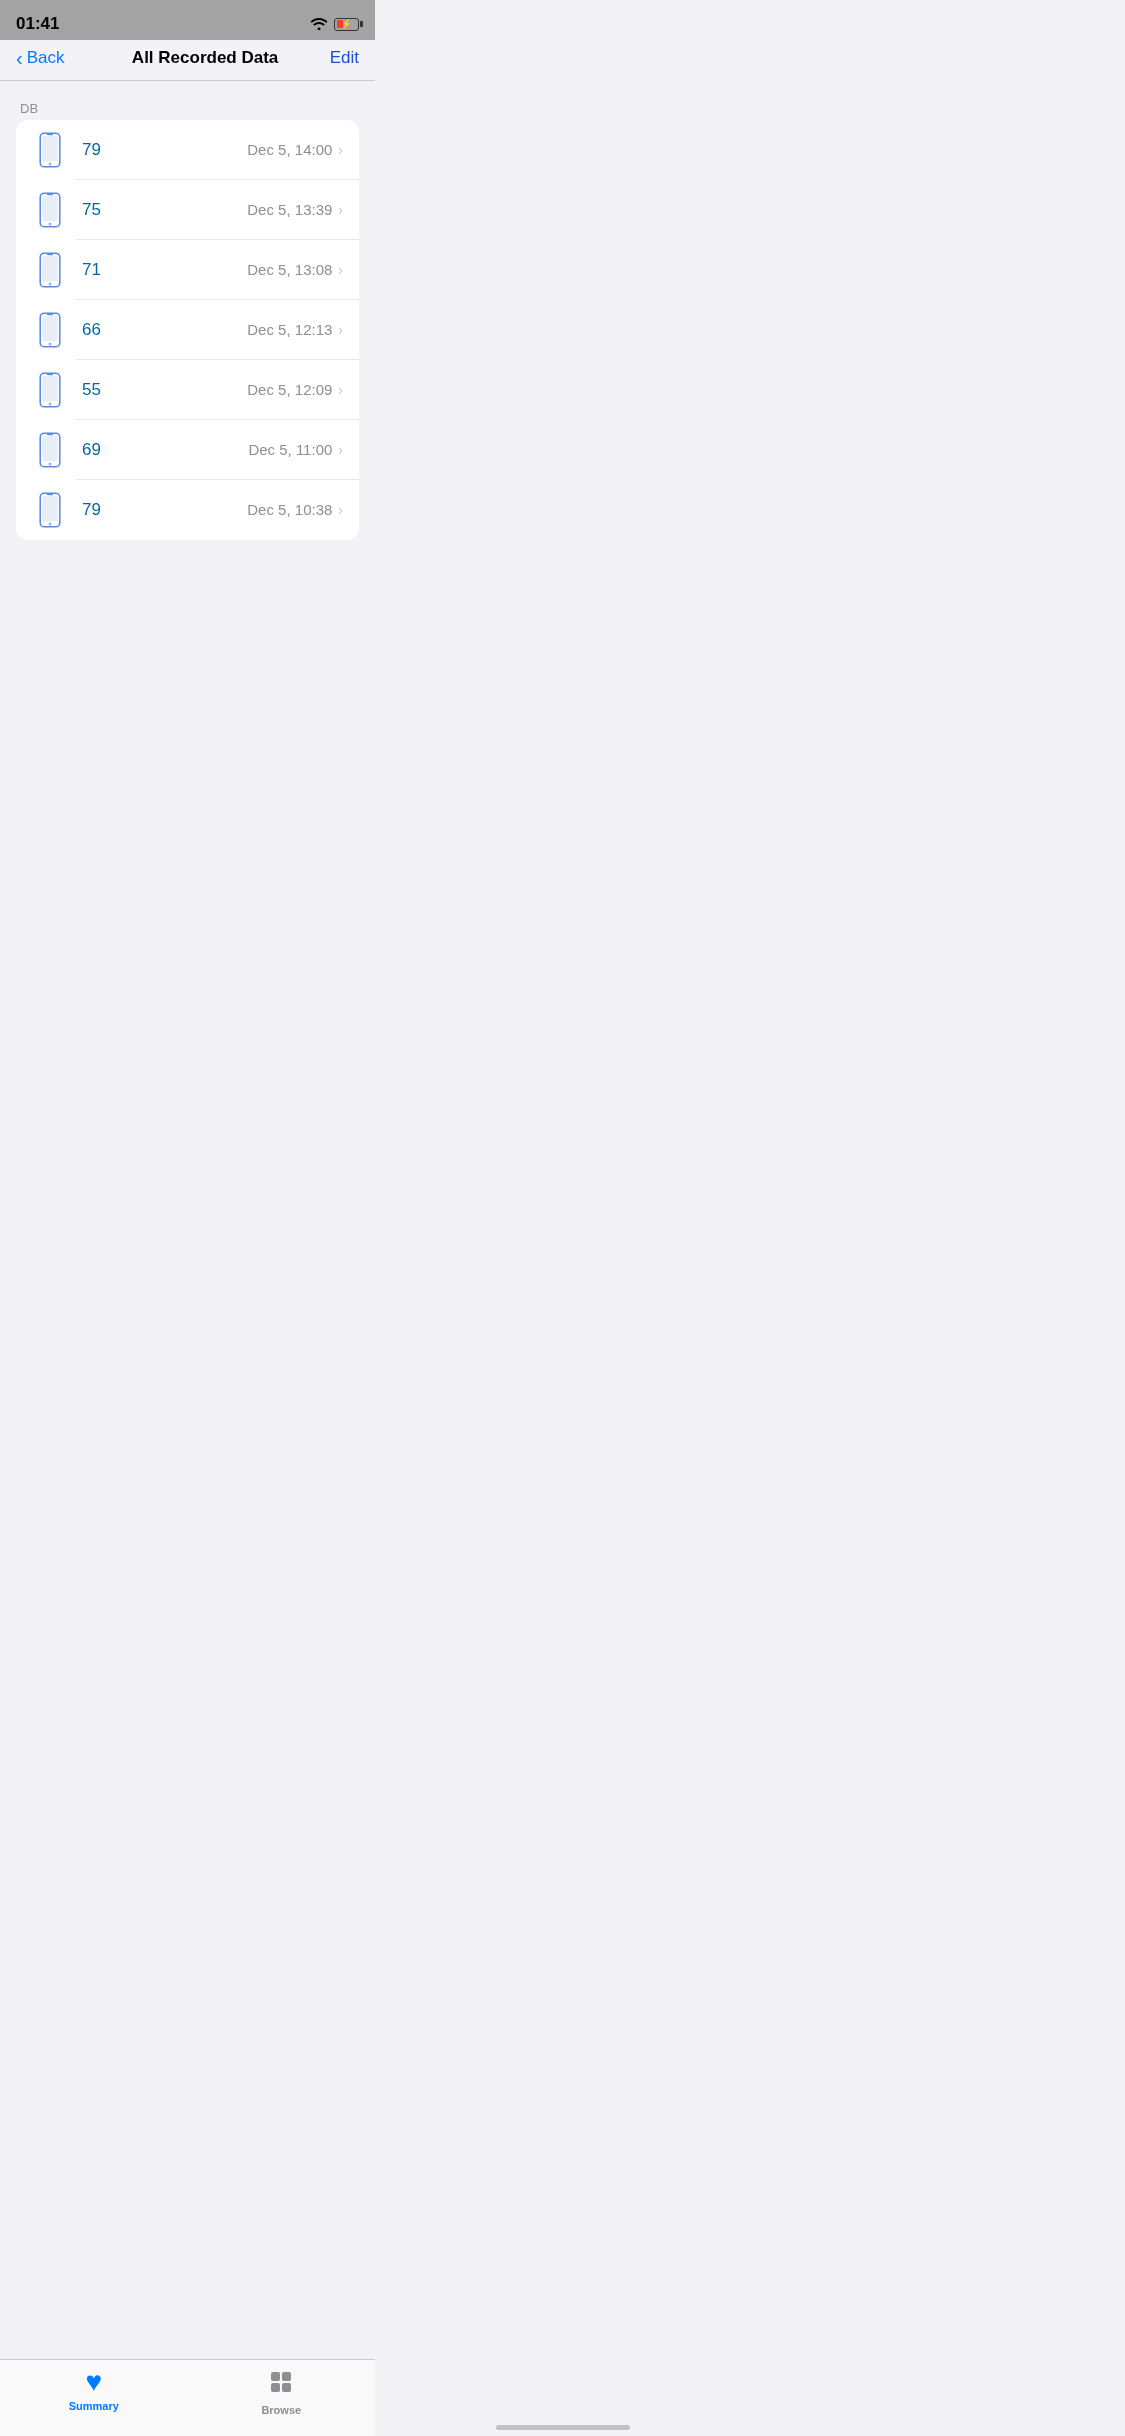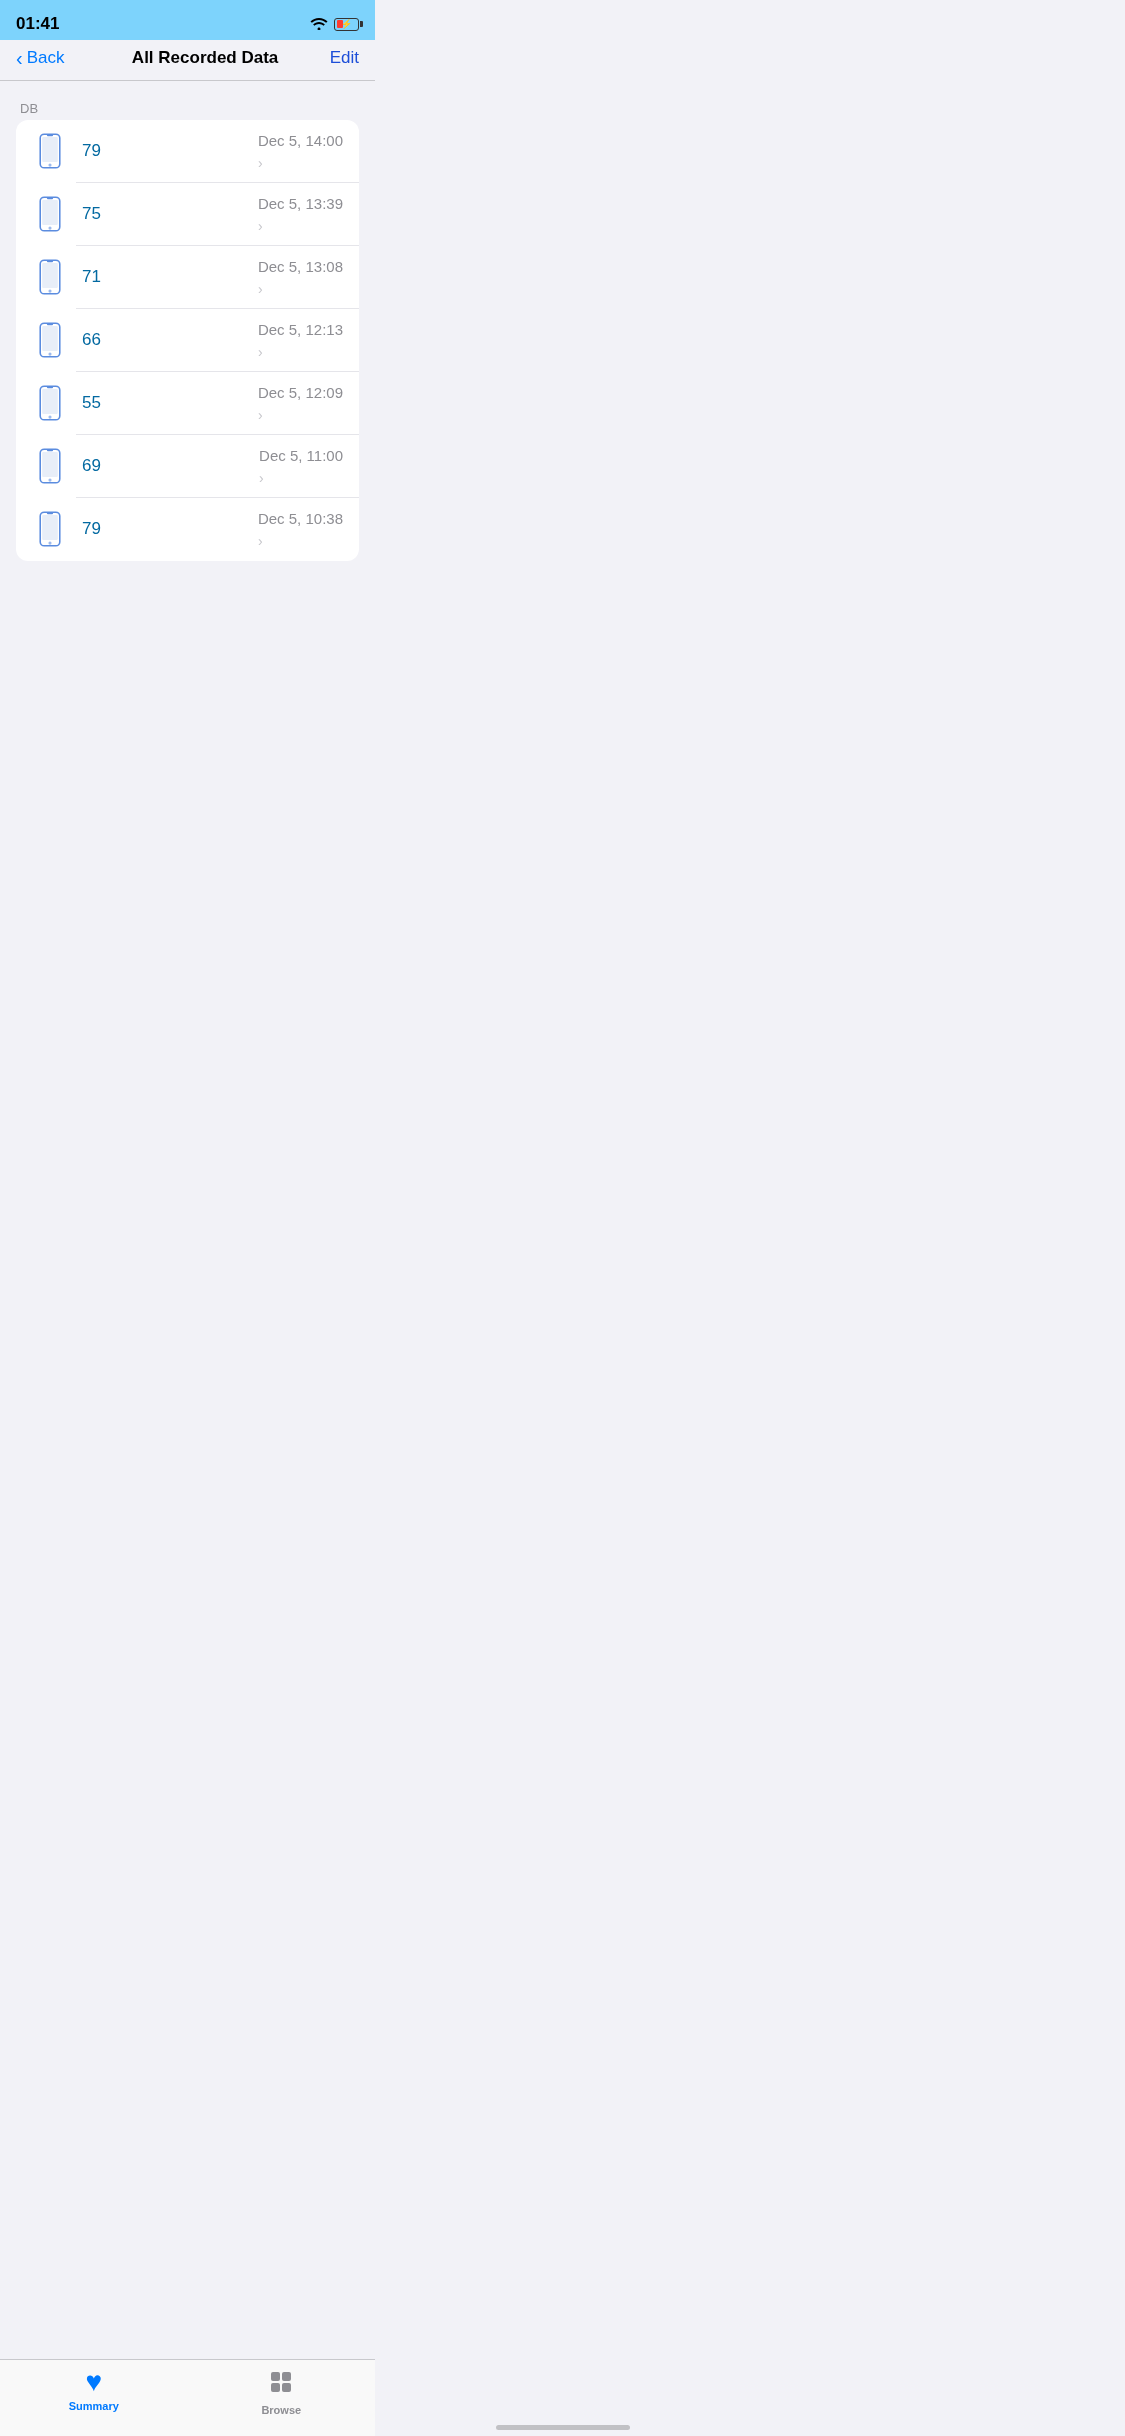--- a/index.html
+++ b/index.html
@@ -13,21 +13,21 @@
       overflow-x: hidden;
       position: relative;
     }
 
     
     .status-bar {
       display: flex;
       justify-content: space-between;
       align-items: center;
       padding: 14px 16px 6px;
-      background: #7dd3fc;
+      background: #a3a3a3;
     }
     .status-time {
       font-size: 17px;
       font-weight: 600;
       color: #000;
     }
     .status-icons {
       display: flex;
       align-items: center;
       gap: 6px;
@@ -168,23 +168,22 @@
     }
 
     
     .row-value {
       font-size: 17px;
       color: #0369a1;
       flex: 1;
     }
     .row-right {
       display: flex;
-      align-items: flex-start;
+      align-items: flex-end;
       gap: 6px;
-      flex-direction: column;
     }
     .row-date {
       font-size: 15px;
       color: #8e8e93;
     }
     .row-chevron {
       font-size: 14px;
       color: #c7c7cc;
     }
 

